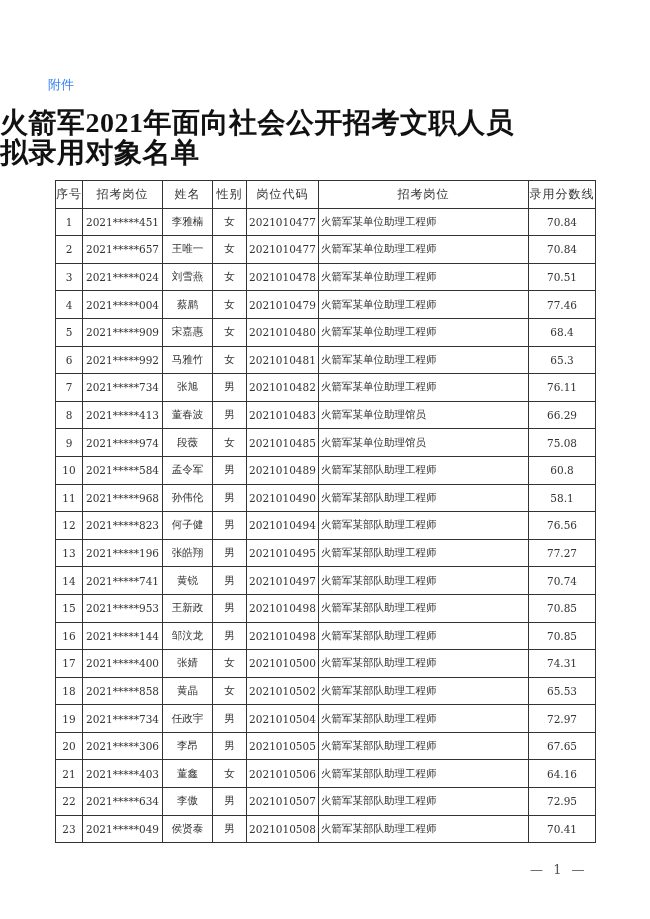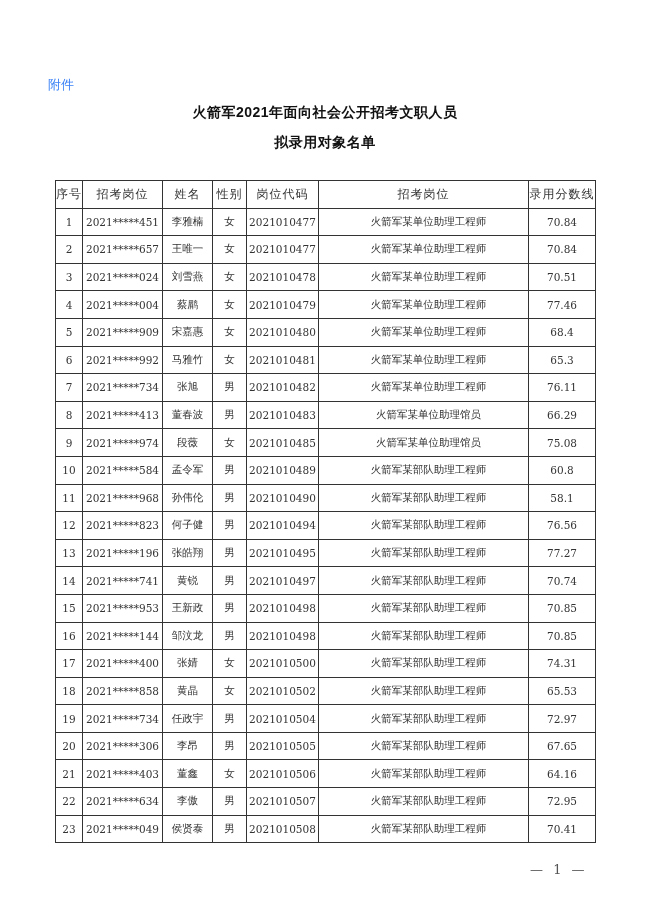--- a/index.html
+++ b/index.html
@@ -1,25 +1,25 @@
 <!DOCTYPE html>
 <html><head>
 <meta charset="utf-8">
 <style>
   * { box-sizing: border-box; margin: 0; padding: 0; }
   html, body { width: 650px; height: 919px; background: #ffffff; overflow: hidden; }
   body { position: relative; font-family: "DejaVu Serif", "Liberation Serif", serif; color: #1a1a1a; }
   .attachment { position: absolute; left: 48px; top: 76px; font-family: "DejaVu Sans", "Liberation Sans", sans-serif; font-size: 13px; color: #3b82f6; }
-  .title { position: absolute; left: 0; width: 650px; text-align: center; font-family: Liberation Sans, sans-serif; font-weight: bold; font-size: 14px; letter-spacing: 0.5px; color: #111; }
+  .title { position: absolute; left: 0; width: 650px; text-align: left; font-family: Liberation Serif, serif; font-weight: bold; font-size: 28px; letter-spacing: 0.5px; color: #111; }
   .title.l1 { top: 104px; }
   .title.l2 { top: 134px; }
   table.roster { position: absolute; left: 55px; top: 180px; border-collapse: collapse; width: 540px; table-layout: fixed; }
   table.roster th, table.roster td { border: 1.5px solid #333; height: 27.6px; font-size: 10.5px; text-align: center; vertical-align: middle; white-space: nowrap; overflow: hidden; color: #333; font-weight: normal; }
   table.roster th { font-size: 12px; color: #333; letter-spacing: 1px; }
-  table.roster td.pos { text-align: center; padding-left: 10px; }
+  table.roster td.pos { text-align: left; padding-left: 2px; }
   .page-num { position: absolute; left: 530px; top: 862px; font-size: 13px; color: #555; letter-spacing: 3px; }
 </style>
 </head>
 <body>
 
 <div class="attachment">附件</div>
 <div class="title l1">火箭军2021年面向社会公开招考文职人员</div>
 <div class="title l2">拟录用对象名单</div>
 
 <table class="roster">

